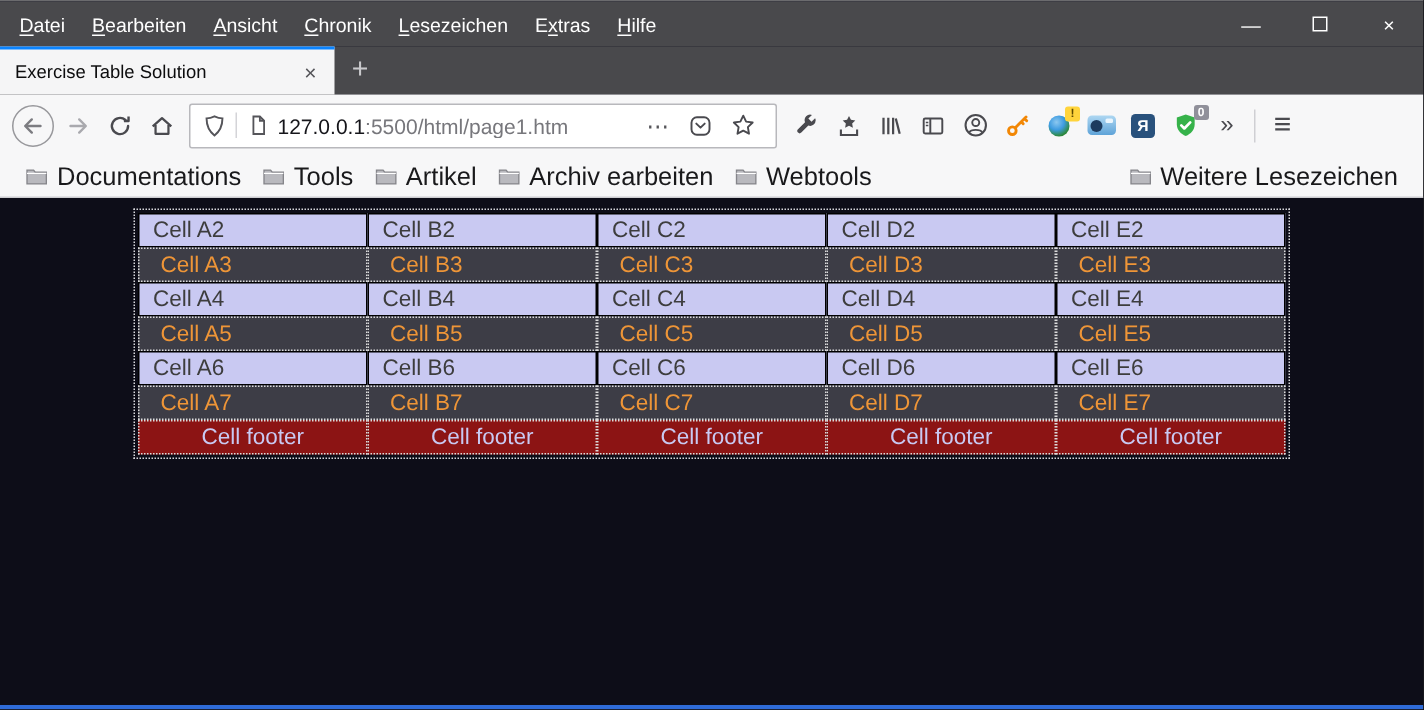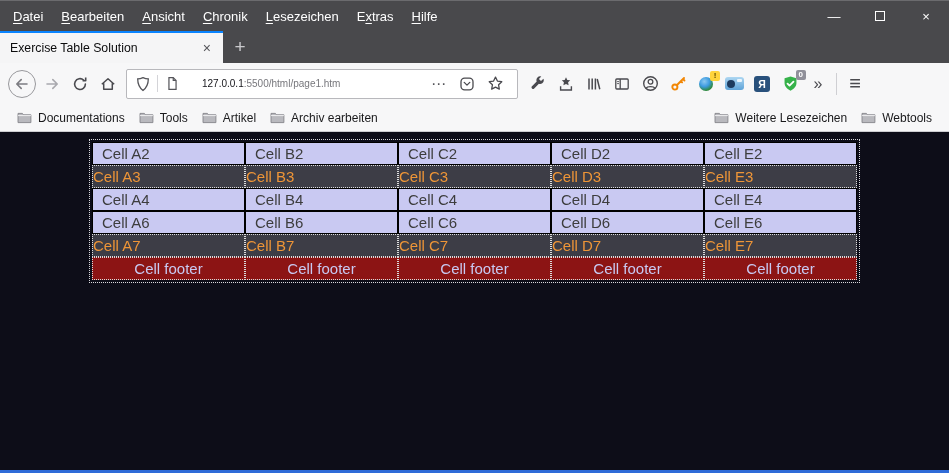--- a/index.html
+++ b/index.html
@@ -25,21 +25,21 @@
 
   
   .navbar { height:41px; background:#f7f7f8; display:flex; align-items:center; padding:0 6px; }
   .ticon { width:28px; height:30px; display:flex; align-items:center; justify-content:center; color:#4a4a4f; position:relative; flex:0 0 auto; }
   .ticon svg { display:block; }
   .icon-back { width:32px; }
   .circle-btn { width:28px; height:28px; border:1px solid #98989c; border-radius:50%; display:flex; align-items:center; justify-content:center; color:#7c7c81; }
   .icon-forward { color:#a9a9ae; }
   .urlbar { height:30px; width:392px; margin:0 6px 0 4px; background:#fff; border:1px solid #b8b8bc; border-radius:2px; display:flex; align-items:center; padding:0 8px; }
   .urlbar .sep { width:1px; height:17px; background:#d4d4d8; margin:0 7px 0 6px; }
-  .url-text { font-size:10px; margin-left:22px; white-space:nowrap; overflow:hidden; flex:1; }
+  .url-text { font-size:14px; margin-left:5px; white-space:nowrap; overflow:hidden; flex:1; }
   .url-host { color:#15151a; }
   .url-path { color:#77777c; }
   .url-actions { display:flex; align-items:center; color:#55555a; }
   .dots { font-size:15px; letter-spacing:1px; padding:0 6px; color:#55555a; }
   .glyph-overflow { font-size:16px; color:#4a4a4f; }
   .glyph-menu { font-size:20px; color:#4a4a4f; }
   .toolbar-sep { width:1px; height:22px; background:#cfcfd3; margin:0 4px; }
 
   
   .globe-ball { width:14px; height:14px; border-radius:50%;
@@ -49,31 +49,31 @@
   .radio-body { width:19px; height:13px; border-radius:3px; background:linear-gradient(#aed7f2,#5ea3d8); position:relative; display:block; }
   .radio-body::before { content:""; position:absolute; left:2px; top:2.5px; width:8px; height:8px; border-radius:50%; background:#1d3b5e; }
   .radio-body::after { content:""; position:absolute; right:2px; top:2px; width:5px; height:3px; background:#eaf5fd; border-radius:1px; }
   .ya-square { width:16px; height:16px; border-radius:3px; background:#29517c; color:#fff; font-size:10.5px; font-weight:bold;
     display:flex; align-items:center; justify-content:center; }
   .badge-count { position:absolute; top:1px; right:-2px; background:#90909a; color:#fff; font-size:8px; font-weight:bold;
     padding:0px 3px; border-radius:2px; line-height:10px; }
 
   
   .bookmarksbar { height:28px; background:#f7f7f8; border-bottom:1px solid #cdcdd1; display:flex; align-items:center; padding:0 10px; }
-  .bm-item { display:flex; align-items:center; gap:6px; font-size:12px; color:#19191b; padding:0 7px; height:24px; }
+  .bm-item { display:flex; align-items:center; gap:6px; font-size:17px; color:#19191b; padding:0 7px; height:24px; }
   .bm-right { margin-left:auto; }
 
   
   .content { height:338px; background:#0d0d18; overflow:hidden; }
   .table-wrap { width:771px; margin:7px auto 0; border:1px dotted #d8d8dc; padding:2px; }
   table.page-table { border-collapse:separate; border-spacing:0; width:100%; table-layout:fixed; font-size:15px; }
   .page-table th { height:34px; background:#ffa84f; color:#000; font-weight:bold; font-size:15.5px; text-align:center; border:1px solid #000; }
   .page-table td { height:23px; }
   tr.row-light td { background:#c9c9f2; color:#3d3d3d; border:1px solid #000; padding-left:9px; text-align:left; }
-  tr.row-dark td { background:#3d3d46; color:#ee9537; border:1px dotted #dcdcdc; padding-left:0; text-align:left; }
+  tr.row-dark td { background:#3d3d46; color:#ee9537; border:1px dotted #dcdcdc; padding-left:14px; text-align:left; }
   tr.row-footer td { background:#8c1414; color:#c9c9f2; border:1px dotted #dcdcdc; text-align:center; }
 
   .bottom-edge { position:absolute; left:0; right:0; bottom:0; height:3px; background:#2f6bd8; }
 </style>
 </head>
 <body>
 
 <div class="window">
 
   <div class="titlebar">
@@ -237,33 +237,33 @@
         </svg>
       <span>Artikel</span>
     </span>
     <span class="bm-item">
       <svg width="15" height="13" viewBox="0 0 15 13">
           <path d="M1 2.4h4.4l1.1 1.4h7.4v7.8H1z" fill="#b9b9be" stroke="#85858a" stroke-width="0.9"></path>
           <path d="M1 4.6h12.9" stroke="#fff" stroke-width="0.8"></path>
         </svg>
       <span>Archiv earbeiten</span>
     </span>
+    <span class="bm-item">
+      <svg width="15" height="13" viewBox="0 0 15 13">
+          <path d="M1 2.4h4.4l1.1 1.4h7.4v7.8H1z" fill="#b9b9be" stroke="#85858a" stroke-width="0.9"></path>
+          <path d="M1 4.6h12.9" stroke="#fff" stroke-width="0.8"></path>
+        </svg>
+      <span>Webtools</span>
+    </span>
     <span class="bm-item bm-right">
       <svg width="15" height="13" viewBox="0 0 15 13">
           <path d="M1 2.4h4.4l1.1 1.4h7.4v7.8H1z" fill="#b9b9be" stroke="#85858a" stroke-width="0.9"></path>
           <path d="M1 4.6h12.9" stroke="#fff" stroke-width="0.8"></path>
         </svg>
       <span>Weitere Lesezeichen</span>
-    </span>
-    <span class="bm-item">
-      <svg width="15" height="13" viewBox="0 0 15 13">
-          <path d="M1 2.4h4.4l1.1 1.4h7.4v7.8H1z" fill="#b9b9be" stroke="#85858a" stroke-width="0.9"></path>
-          <path d="M1 4.6h12.9" stroke="#fff" stroke-width="0.8"></path>
-        </svg>
-      <span>Webtools</span>
     </span>
   </div>
 
   <div class="content">
     <div class="table-wrap">
       <table class="page-table">
         <tbody>
         <tr class="row-light">
           <td>Cell A2</td>
           <td>Cell B2</td>
@@ -278,20 +278,27 @@
           <td>Cell D3</td>
           <td>Cell E3</td>
         </tr>
         <tr class="row-light">
           <td>Cell A4</td>
           <td>Cell B4</td>
           <td>Cell C4</td>
           <td>Cell D4</td>
           <td>Cell E4</td>
         </tr>
+        <tr class="row-dark">
+          <td>Cell A5</td>
+          <td>Cell B5</td>
+          <td>Cell C5</td>
+          <td>Cell D5</td>
+          <td>Cell E5</td>
+        </tr>
         <tr class="row-light">
           <td>Cell A6</td>
           <td>Cell B6</td>
           <td>Cell C6</td>
           <td>Cell D6</td>
           <td>Cell E6</td>
         </tr>
         <tr class="row-dark">
           <td>Cell A7</td>
           <td>Cell B7</td>

